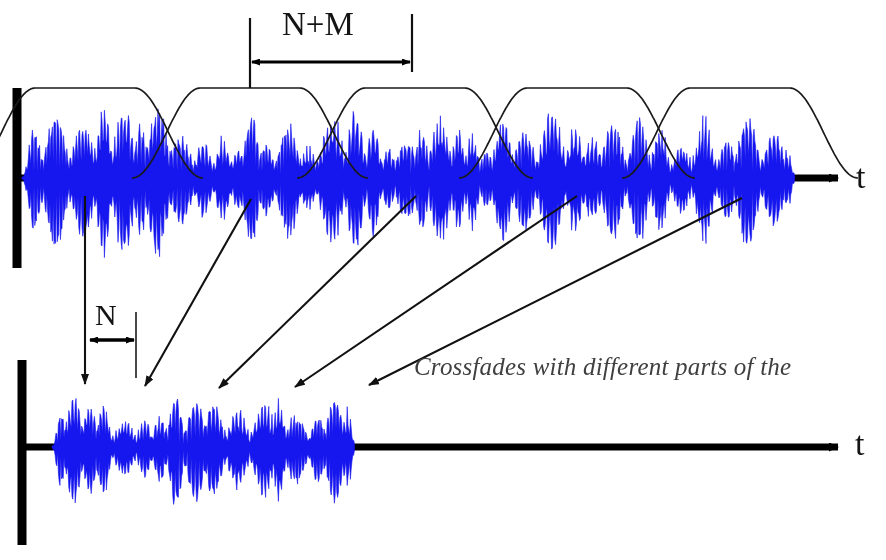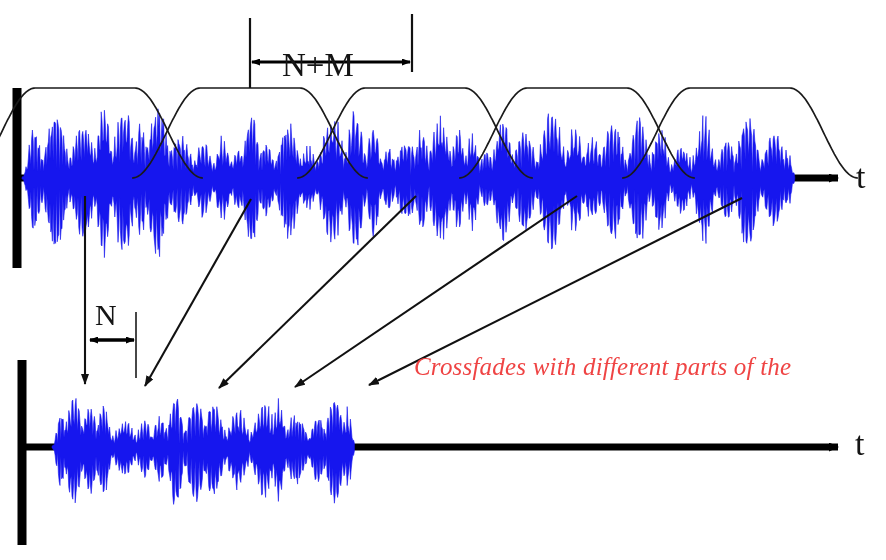--- a/index.html
+++ b/index.html
@@ -9,21 +9,21 @@
     overflow:hidden;
     position:relative;
   }
   #stage{position:absolute;left:0;top:0;width:886px;height:560px;background:#fff;}
   svg#fig{position:absolute;left:0;top:0;width:886px;height:560px;display:block;}
 
   .lbl{position:absolute;white-space:nowrap;}
   .lbl-nm{
     font-family:"Liberation Serif", serif;
     font-size:33px;color:#141414;
-    left:282px;top:6px;letter-spacing:0px;margin-top:41px;
+    left:282px;top:6px;letter-spacing:0px;
   }
   .lbl-n{
     font-family:"Liberation Serif", serif;
     font-size:30px;color:#141414;
     left:95px;top:298px;
   }
   .lbl-t1{
     font-family:"Liberation Serif", serif;
     font-size:34px;color:#141414;
     left:856px;top:158px;
@@ -34,21 +34,21 @@
     left:855px;top:425px;
   }
   .annot{
     position:absolute;
     left:414px;top:352px;
     width:450px;
     font-family:"Liberation Serif", serif;
     font-style:italic;
     font-size:25px;
     line-height:29px;
-    color:#ef4444;
+    color:#404040;
     letter-spacing:0.2px;
   }
   .annot .ln{display:block;}
 </style>
 </head>
 <body>
 
 <div id="stage">
 
   <svg id="fig" viewBox="0 0 886 560">

